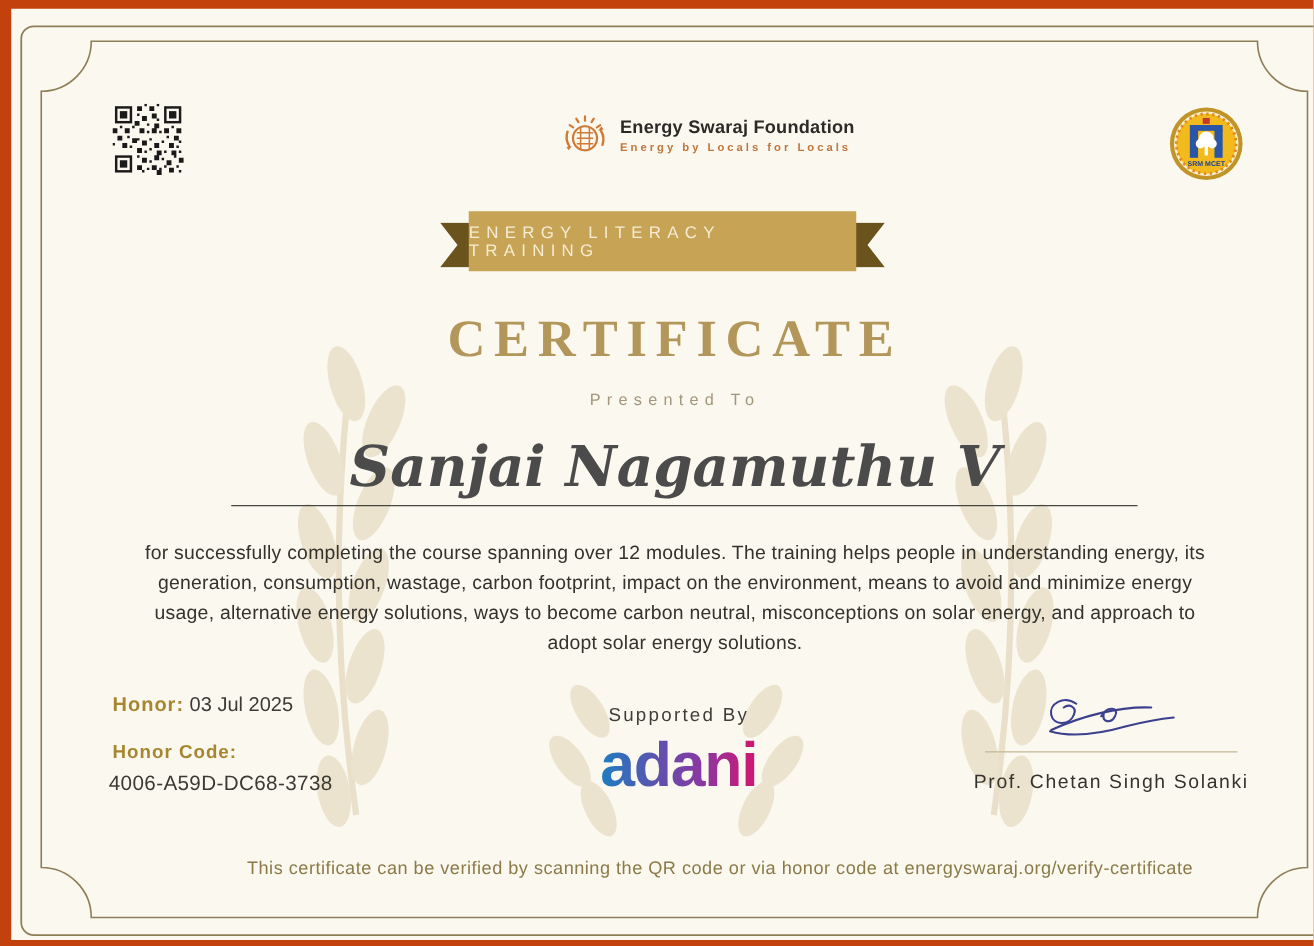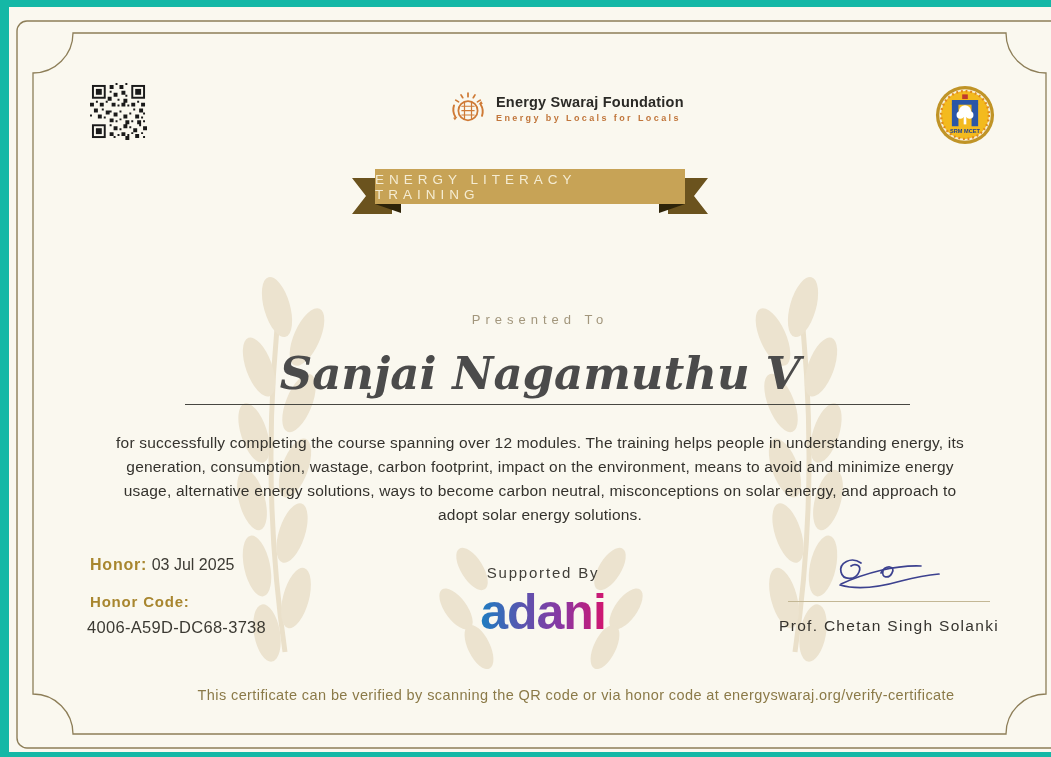--- a/index.html
+++ b/index.html
@@ -1,38 +1,38 @@
 <!DOCTYPE html>
 <html><head>
 <meta charset="utf-8">
 <style>
   * { margin:0; padding:0; box-sizing:border-box; }
   html,body { width:1051px; height:757px; overflow:hidden; }
   body { font-family:"Liberation Sans", sans-serif; background:#e9e7e3; }
-  .page { position:relative; width:1051px; height:757px; background:#14b8a6; }
+  .page { position:relative; width:1051px; height:757px; background:#c2410c; }
   .cert { position:absolute; left:9px; top:7px; width:1042px; height:745px;
           background:#faf8ef; overflow:hidden; }
   svg.frame, svg.laurel { position:absolute; left:0; top:0; pointer-events:none; }
 
   
   .qr { position:absolute; left:81px; top:76px; width:57px; height:57px; }
   .brand { position:absolute; left:438px; top:79px; display:flex; align-items:center; gap:7px; }
   .brand-name { font-size:14.5px; font-weight:bold; color:#2b2a26; letter-spacing:.2px; }
   .brand-tag  { font-size:9px; font-weight:bold; color:#c1763c; letter-spacing:2.4px; margin-top:3px; }
   .seal { position:absolute; left:926px; top:78px; width:60px; height:60px; }
 
   
   .ribbon { position:absolute; left:0; top:0; width:100%; }
   .tail { position:absolute; width:40px; height:36px; background:#6b531e; }
   .tail-l { left:343px; top:171px; clip-path:polygon(0 0,100% 0,100% 100%,0 100%,35% 50%); }
   .tail-r { left:659px; top:171px; clip-path:polygon(0 0,100% 0,65% 50%,100% 100%,0 100%); }
   .fold { position:absolute; width:26px; height:9px; background:#2e2409; }
   .fold-l { left:366px; top:197px; clip-path:polygon(0 0,100% 0,100% 100%); }
   .fold-r { left:650px; top:197px; clip-path:polygon(0 0,100% 0,0 100%); }
-  .band { position:absolute; left:366px; top:162px; width:310px; height:35px;
+  .band { position:absolute; left:366px; top:162px; width:310px; height:48px;
           background:#c7a356; color:#f5ecd2; font-size:13.5px; letter-spacing:5px;
           display:flex; align-items:center; justify-content:center; }
 
   .title { position:absolute; left:531px; top:241px; transform:translateX(-50%);
            font-family:"Liberation Serif", serif; font-weight:bold; font-size:42px;
            letter-spacing:7px; color:#b3965a; white-space:nowrap; }
   .presented { position:absolute; left:531px; top:305px; transform:translateX(-50%);
            font-size:13px; letter-spacing:5px; color:#a2967c; white-space:nowrap; }
   .name { position:absolute; left:531px; top:340px; transform:translateX(-50%);
            font-family:"DejaVu Serif", serif; font-style:italic; font-weight:bold;
@@ -177,20 +177,21 @@
     </div>
 
     <div class="ribbon">
       <div class="tail tail-l"></div>
       <div class="tail tail-r"></div>
       <div class="fold fold-l"></div>
       <div class="fold fold-r"></div>
       <div class="band">ENERGY LITERACY TRAINING</div>
     </div>
 
+    <div class="title">CERTIFICATE</div>
     <div class="presented">Presented To</div>
     <div class="name">Sanjai Nagamuthu V</div>
     <div class="name-line"></div>
     <p class="desc">for successfully completing the course spanning over 12 modules. The training helps people in understanding energy, its generation, consumption, wastage, carbon footprint, impact on the environment, means to avoid and minimize energy usage, alternative energy solutions, ways to become carbon neutral, misconceptions on solar energy, and approach to adopt solar energy solutions.</p>
 
     <div class="date-row">
       <span class="gold-label">Honor:</span>
       <span>03 Jul 2025</span>
     </div>
     <div class="honor-lab gold-label">Honor Code:</div>

